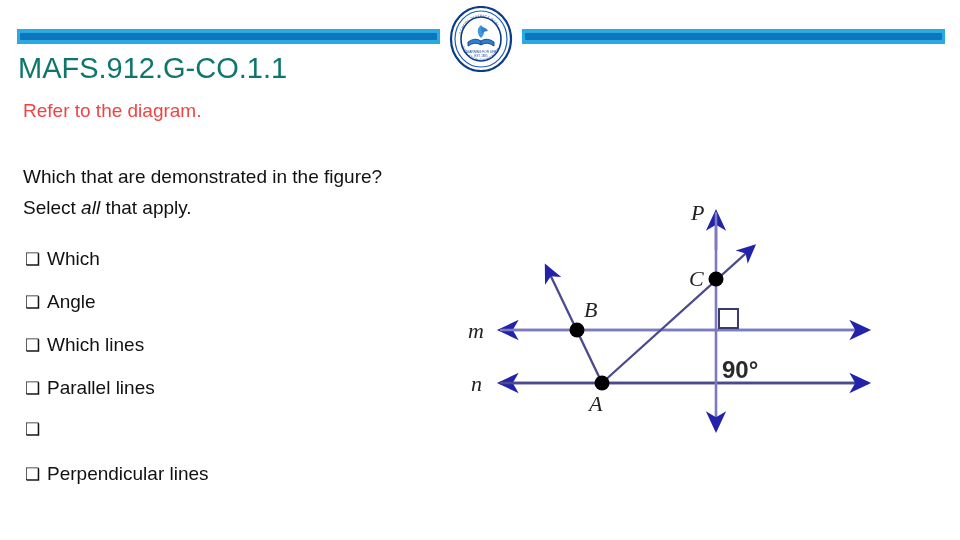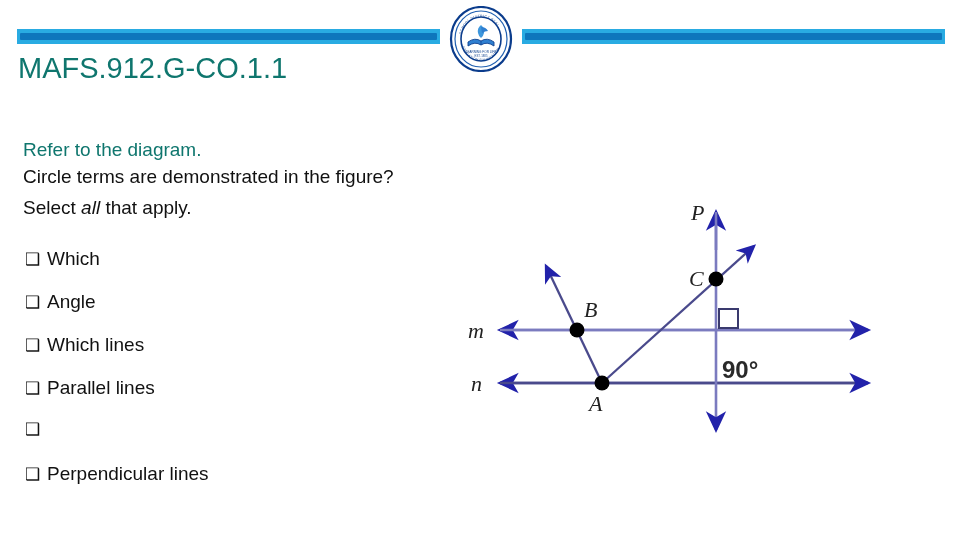--- a/index.html
+++ b/index.html
@@ -57,22 +57,21 @@
     font-size: 29px;
     color: #0f766e;
     letter-spacing: 0px;
     white-space: nowrap;
   }
   .lead {
     position: absolute;
     left: 23px;
     top: 100px;
     font-size: 19px;
-    color: #0f766e;
-    margin-top: 39px;
+    color: #ef4444;
   }
   .question {
     position: absolute;
     left: 23px;
     top: 161px;
     font-size: 19px;
     color: #111111;
     line-height: 31px;
     width: 580px;
   }
@@ -140,21 +139,21 @@
       <text x="33" y="51" font-size="2.8" fill="#10428F" text-anchor="middle" font-family="'Liberation Sans',sans-serif">EST. 1885</text>
     </svg>
   </div>
 </div>
 
 <div class="title">MAFS.912.G-CO.1.1</div>
 
 <div class="lead">Refer to the diagram.</div>
 
 <div class="question">
-  <span>Circle terms are demonstrated in the figure?</span><br>
+  <span>Which that are demonstrated in the figure?</span><br>
   <span>Select </span><span class="em">all</span><span> that apply.</span>
 </div>
 
 <div class="choices">
   <div class="choice">
     <span class="cbox">❑</span>
     <span>Which</span>
   </div>
   <div class="choice">
     <span class="cbox">❑</span>

